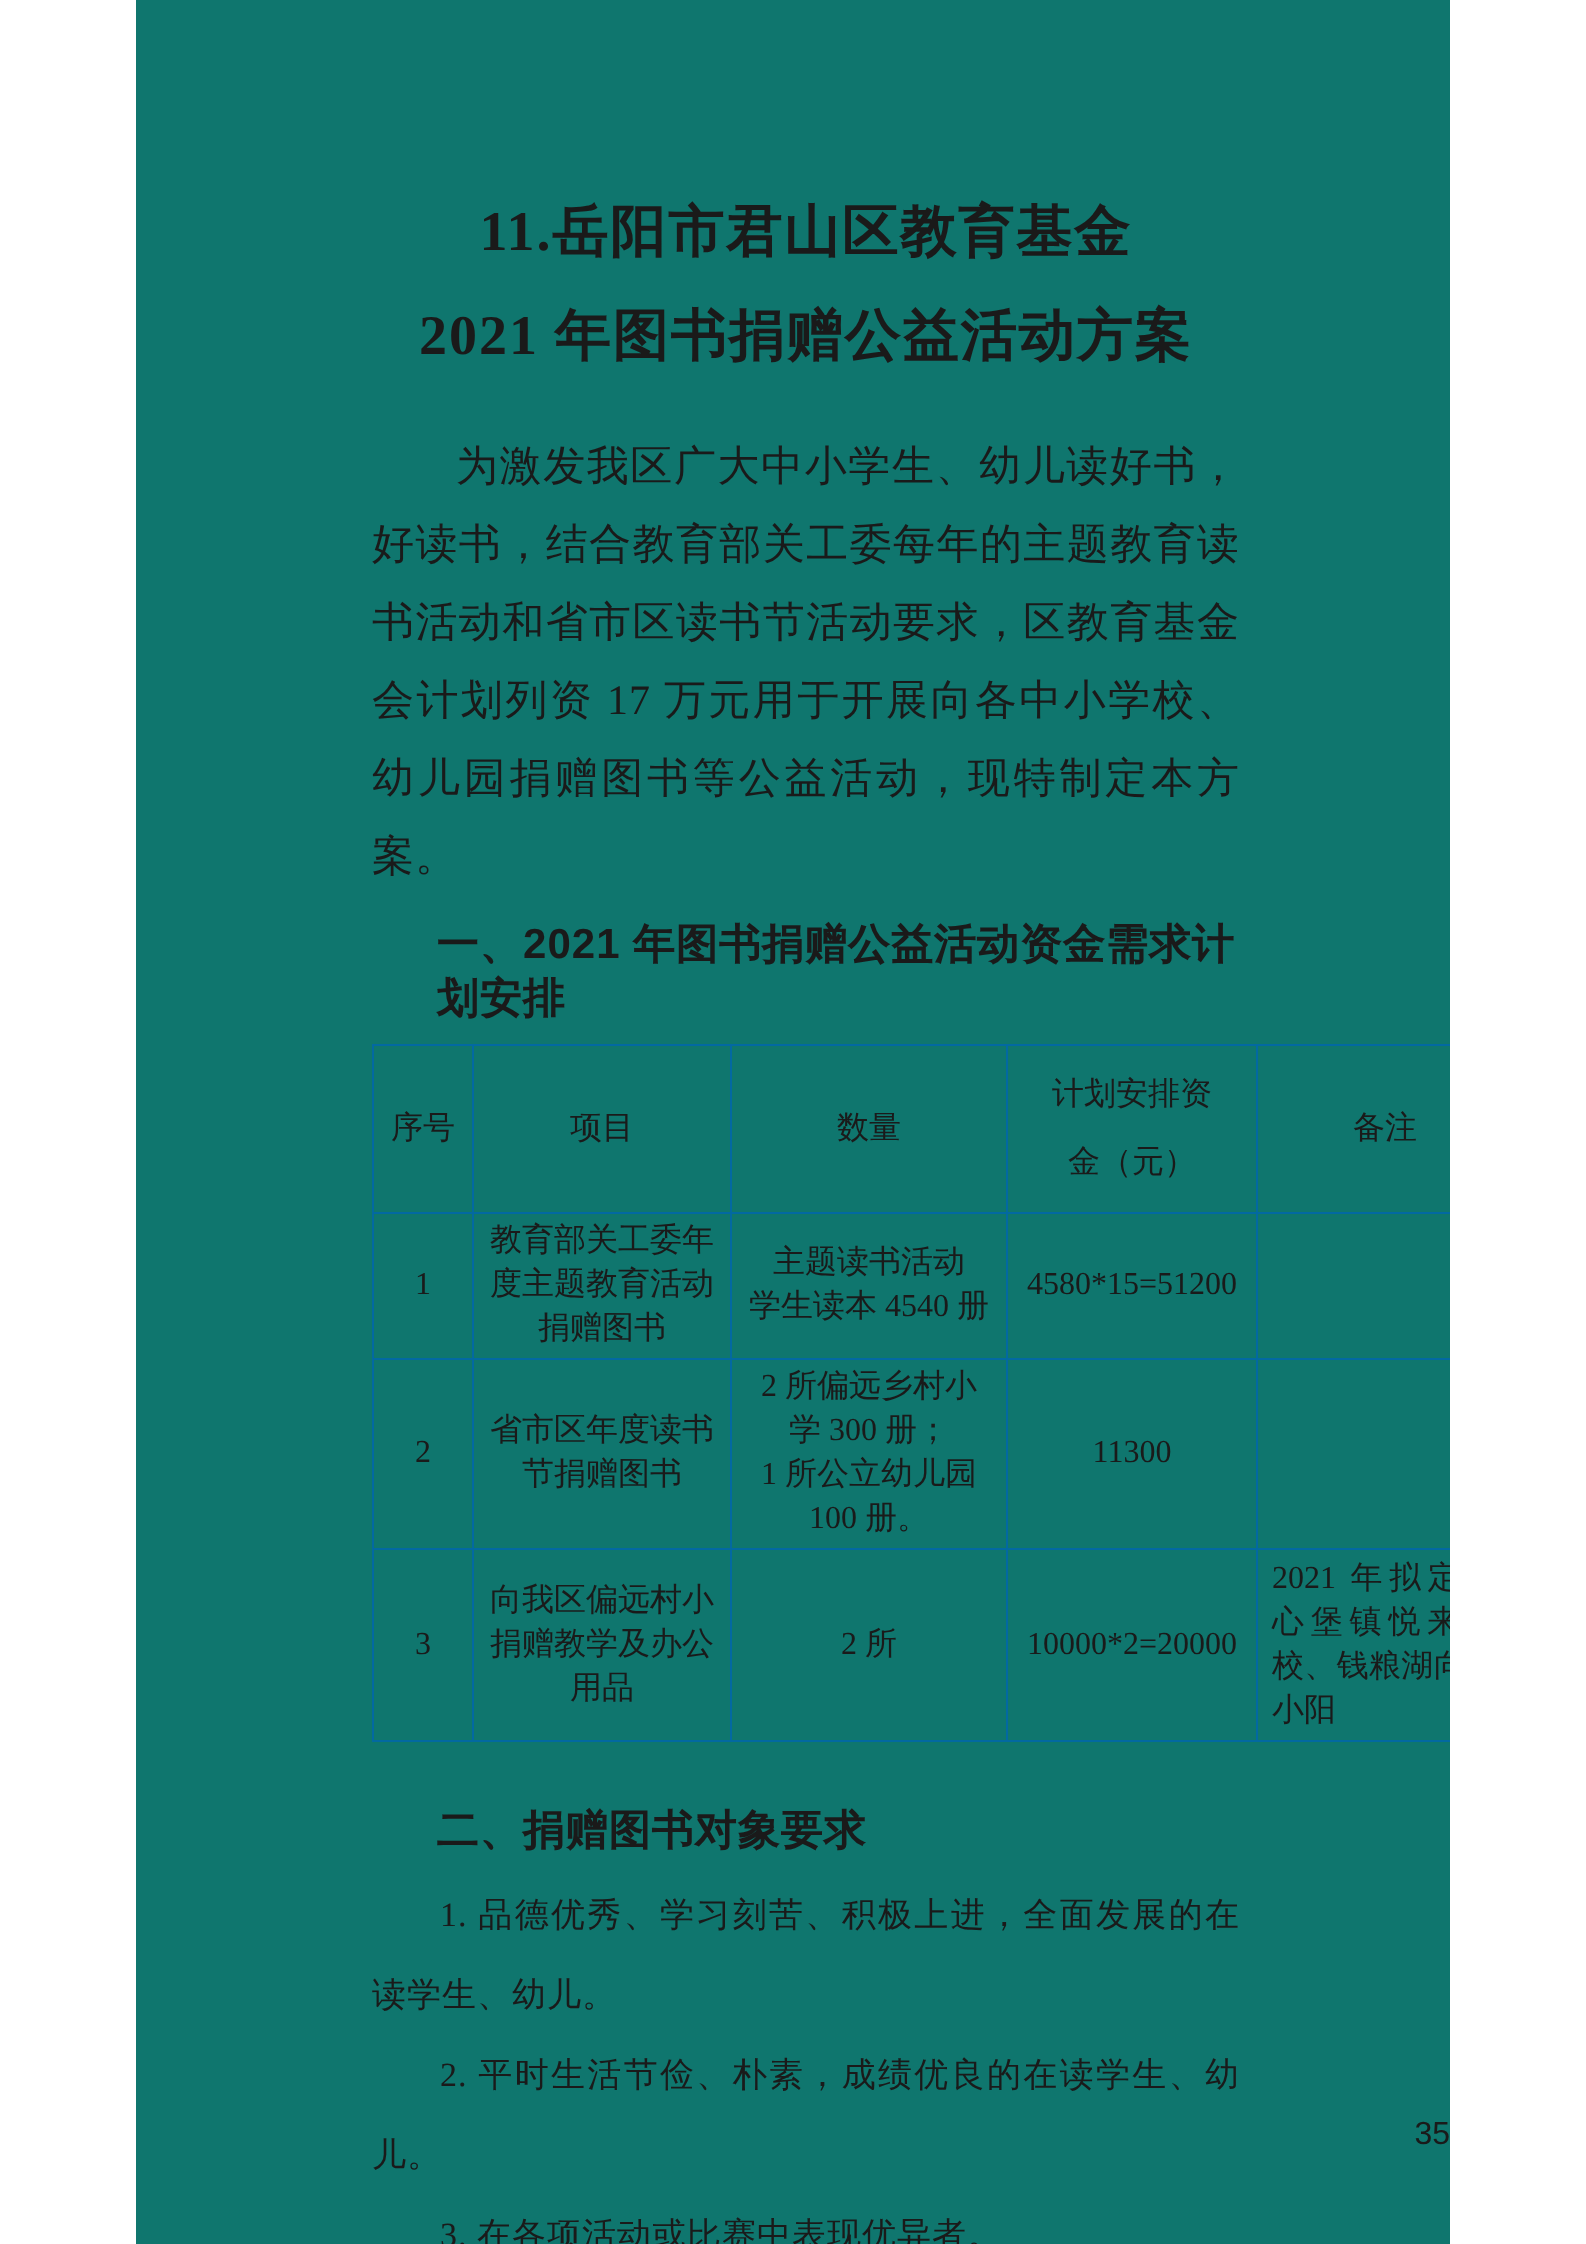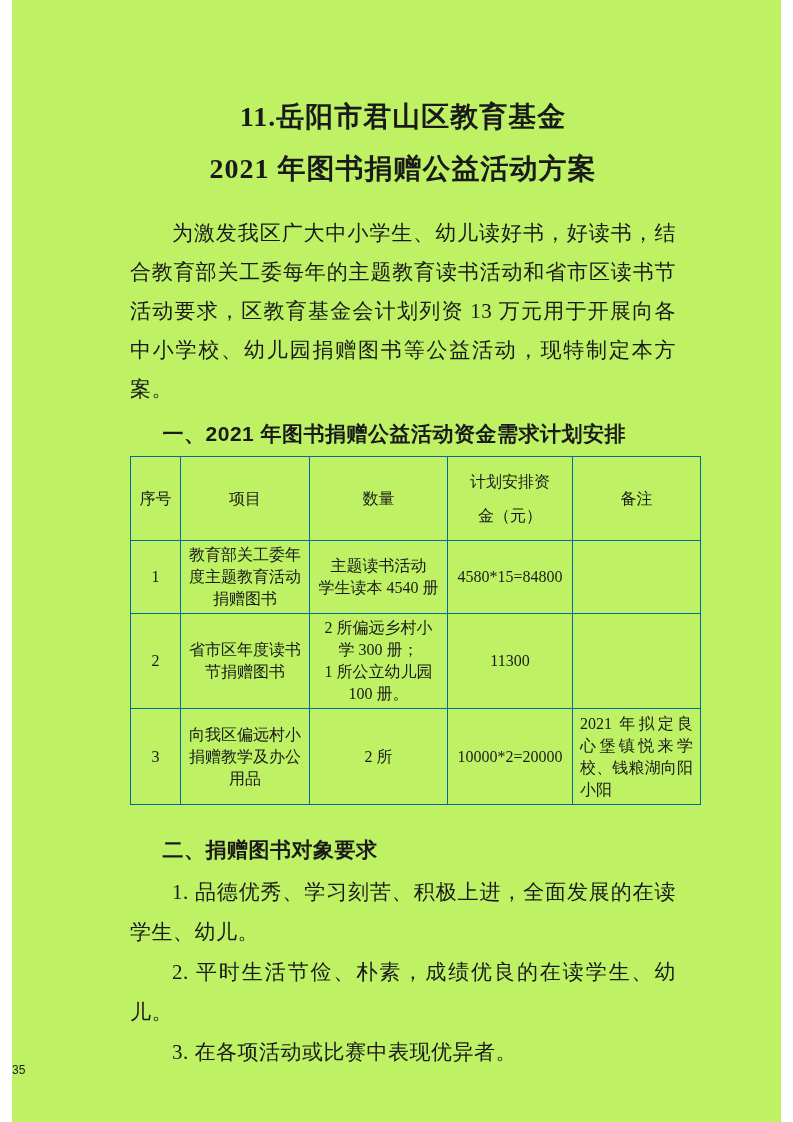--- a/index.html
+++ b/index.html
@@ -2,24 +2,24 @@
 <html lang="zh"><head>
 <meta charset="utf-8">
 <style>
   html, body {
     margin: 0;
     padding: 0;
     background: #ffffff;
   }
   .page {
     position: relative;
-    width: 769px;
+    width: 657px;
     height: 1122px;
     margin: 0 auto;
-    background: #bef264;
+    background: #0f766e;
     color: #1a1a1a;
     font-family: "Liberation Serif", "DejaVu Serif", serif;
     overflow: hidden;
     box-sizing: border-box;
   }
   .content {
     padding: 98px 105px 0 118px;
   }
   .doc-title {
     margin: 0;
@@ -78,47 +78,47 @@
   .a-left   { text-align: center; }
   .a-just   { text-align: justify; }
   .preline  { white-space: pre-line; }
   .total-amount {
     font-weight: bold;
     font-size: 22px;
     text-align: center;
   }
   .req-item {
     margin: 0;
-    font-size: 21px;
+    font-size: 17px;
     line-height: 40px;
     text-align: justify;
     text-indent: 2em;
     letter-spacing: 0.5px;
   }
   .page-number {
     position: absolute;
     left: 0;
-    right: 16px;
+    right: 0;
     bottom: 45px;
-    text-align: left;
-    font-size: 12px;
+    text-align: right;
+    font-size: 16px;
     font-family: "Liberation Sans", "DejaVu Sans", sans-serif;
     color: #1a1a1a;
   }
 </style>
 </head>
 <body>
 
 <div class="page">
   <div class="content">
 
     <h1 class="doc-title line1">11.岳阳市君山区教育基金</h1>
     <h1 class="doc-title line2">2021 年图书捐赠公益活动方案</h1>
 
-    <p class="intro">为激发我区广大中小学生、幼儿读好书，好读书，结合教育部关工委每年的主题教育读书活动和省市区读书节活动要求，区教育基金会计划列资 13 万元用于开展向各中小学校、幼儿园捐赠图书等公益活动，现特制定本方案。</p>
+    <p class="intro">为激发我区广大中小学生、幼儿读好书，好读书，结合教育部关工委每年的主题教育读书活动和省市区读书节活动要求，区教育基金会计划列资 17 万元用于开展向各中小学校、幼儿园捐赠图书等公益活动，现特制定本方案。</p>
 
     <h2 class="section-heading one">一、2021 年图书捐赠公益活动资金需求计划安排</h2>
 
     <table class="funding">
       <colgroup>
         <col style="width:50px">
         <col style="width:129px">
         <col style="width:138px">
         <col style="width:125px">
         <col style="width:128px">
@@ -132,21 +132,21 @@
 金（元）</th>
           <th class="a-center">备注</th>
         </tr>
       </thead>
       <tbody>
         <tr class="tr-row1">
           <td class="a-center">1</td>
           <td class="a-center">教育部关工委年度主题教育活动捐赠图书</td>
           <td class="a-left preline">主题读书活动
 学生读本 4540 册</td>
-          <td class="a-center">4580*15=84800</td>
+          <td class="a-center">4580*15=51200</td>
           <td class="a-left"></td>
         </tr>
         <tr class="tr-row2">
           <td class="a-center">2</td>
           <td class="a-center">省市区年度读书节捐赠图书</td>
           <td class="a-left preline">2 所偏远乡村小学 300 册；
 1 所公立幼儿园 100 册。</td>
           <td class="a-center">11300</td>
           <td class="a-left"></td>
         </tr>

